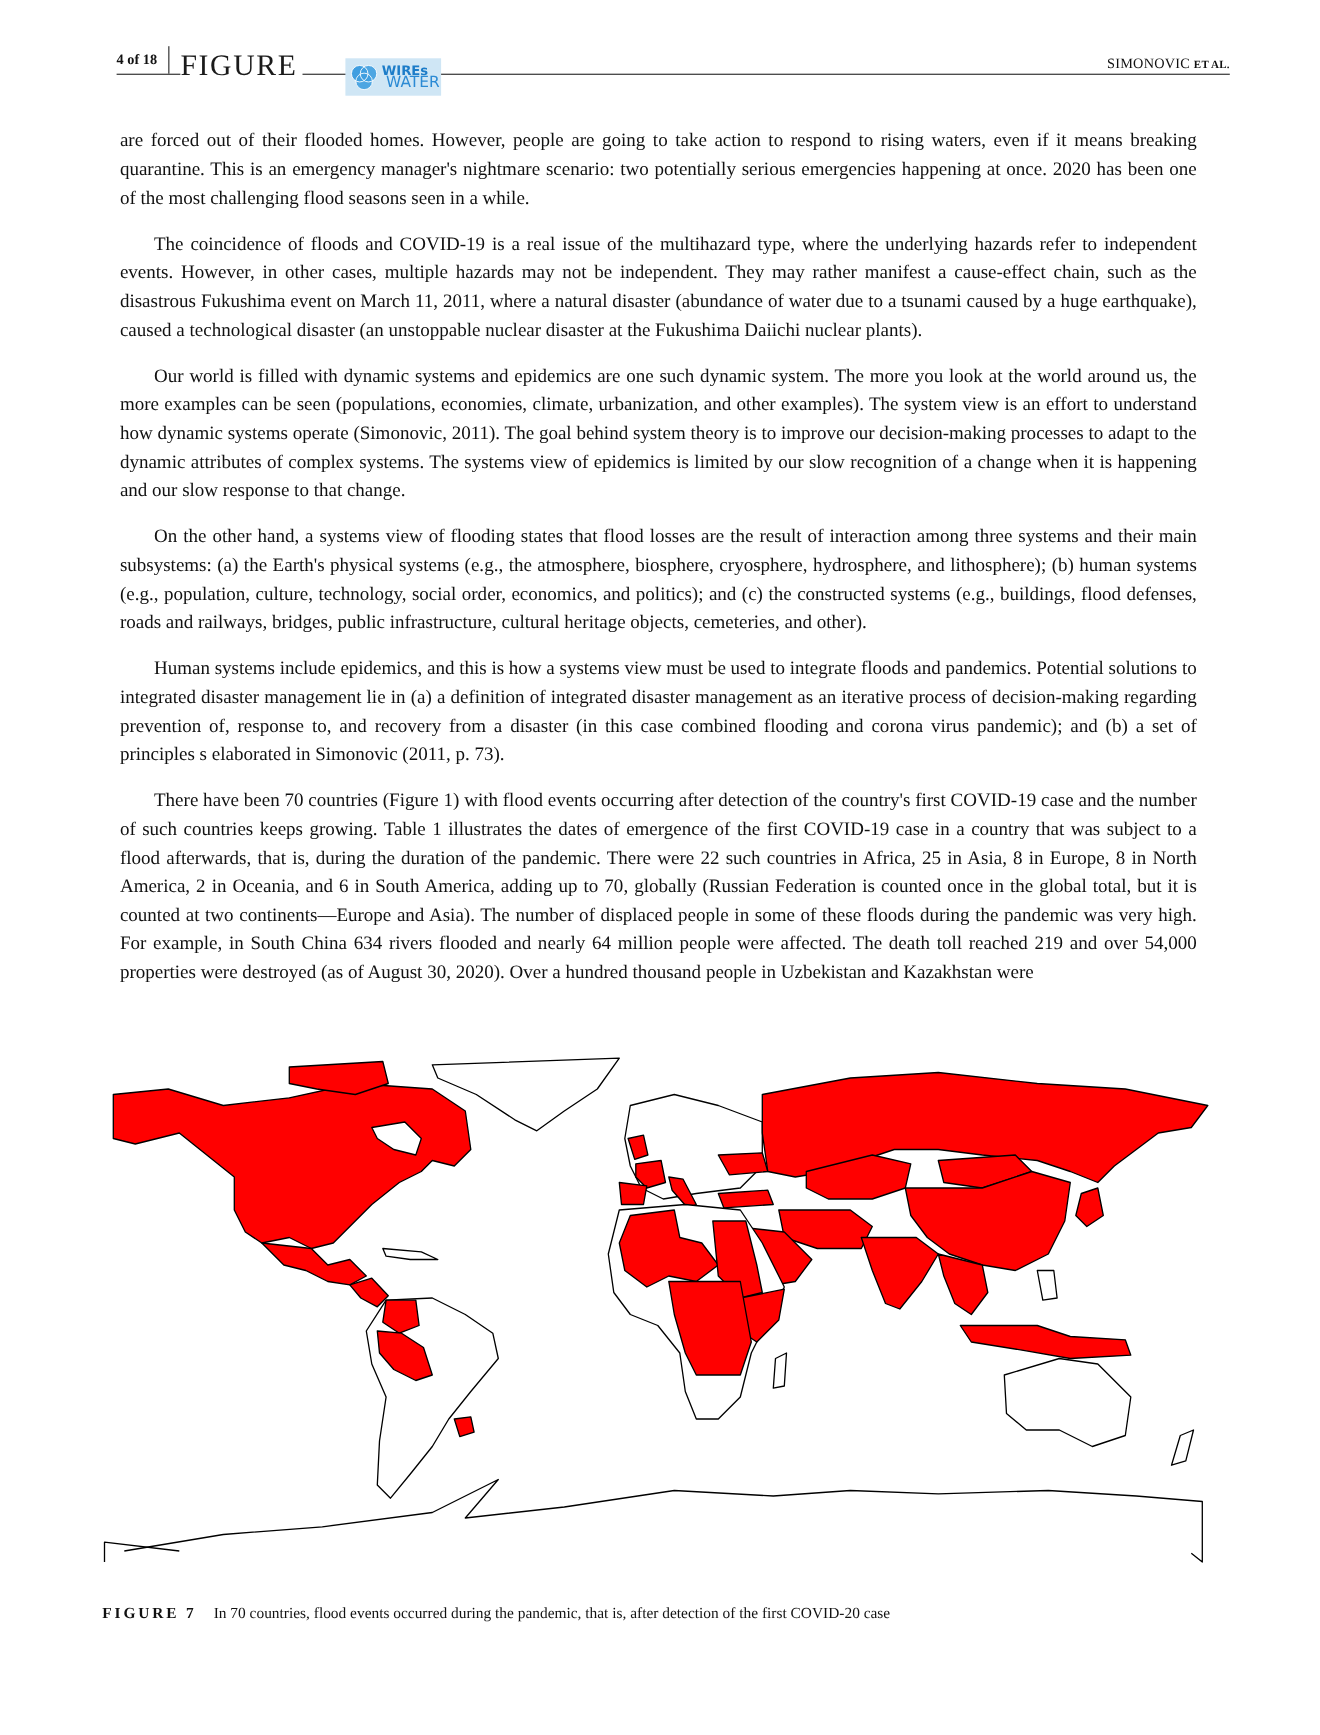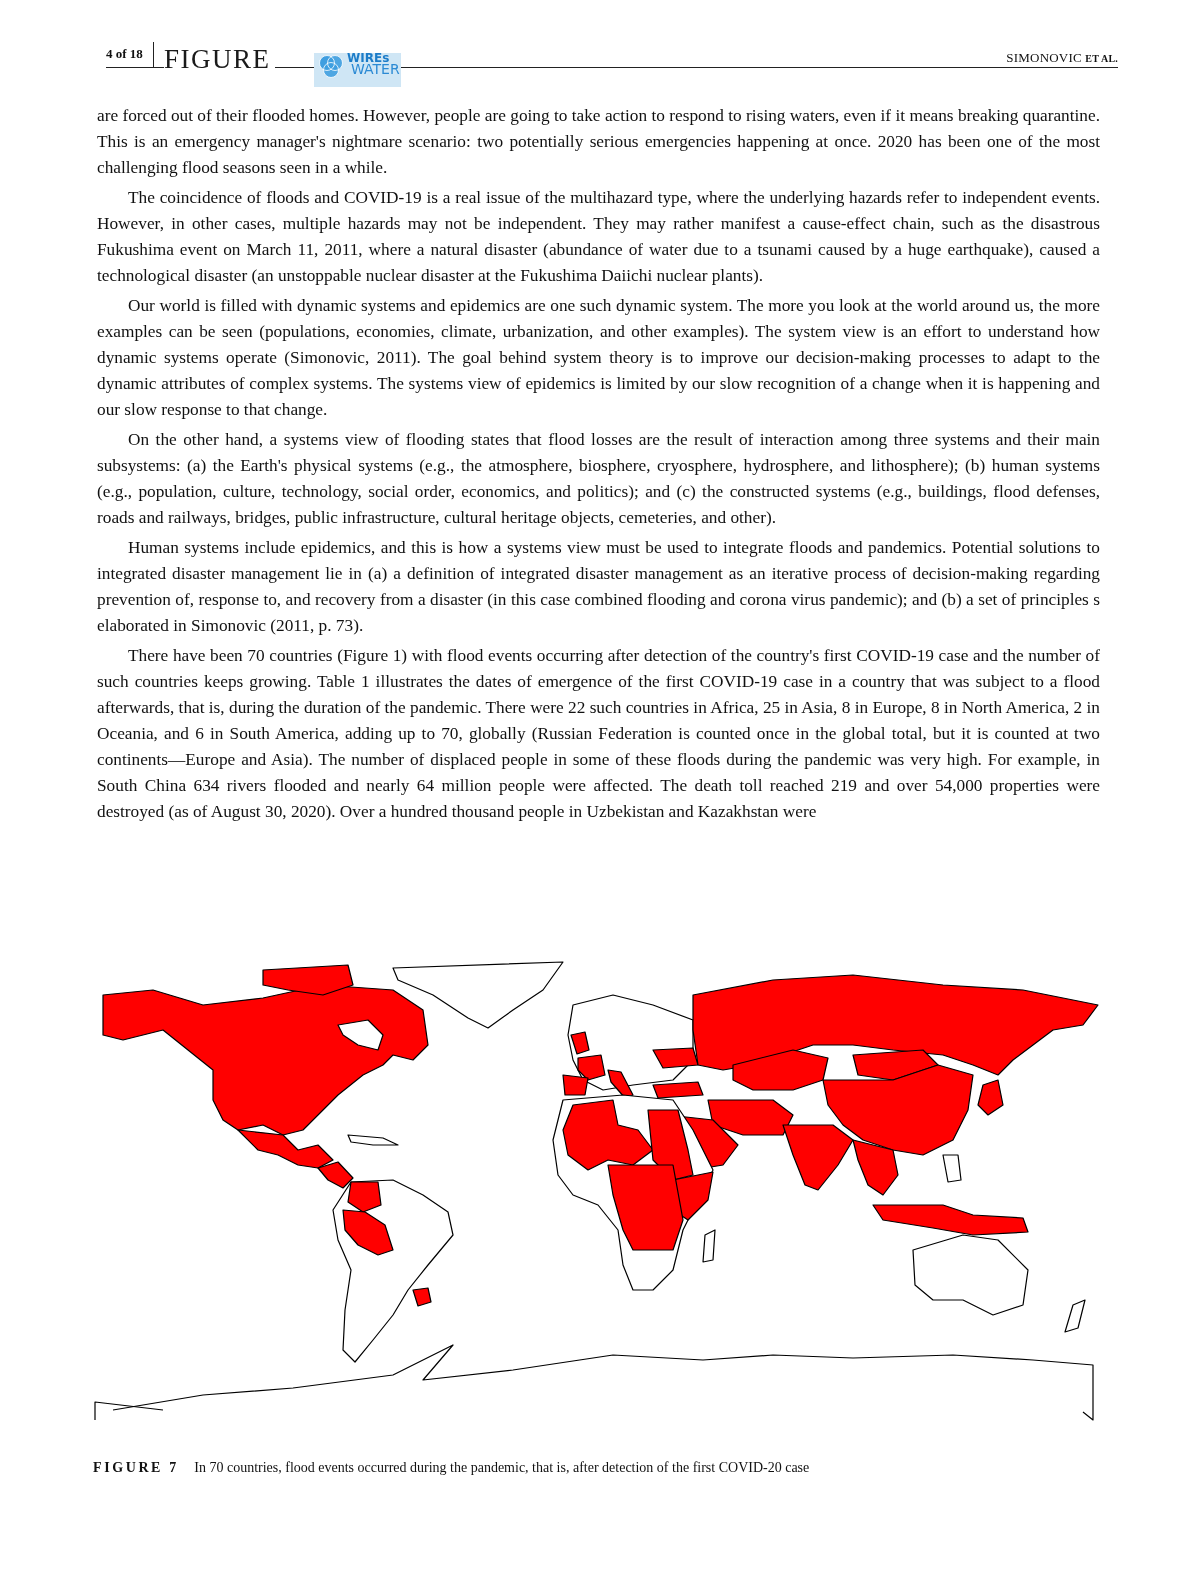--- a/index.html
+++ b/index.html
@@ -5,31 +5,31 @@
   html, body { margin: 0; padding: 0; background: #ffffff; }
   body { width: 1200px; height: 1577px; position: relative; overflow: hidden;
          font-family: "Liberation Serif", "DejaVu Serif", serif; color: #111; }
   .header { position: absolute; left: 81px; top: 40px; width: 1012px; height: 34px; margin-left: 25px; }
   .header-rule { position: absolute; left: 0; right: 0; top: 27px; height: 0; border-top: 1.2px solid #222; }
   .page-num { position: absolute; left: 0; top: 6px; font-size: 13px; font-weight: bold; }
   .page-num-bar { position: absolute; left: 47px; top: 2px; width: 0; height: 25px; border-left: 1.2px solid #222; }
   .wiley { position: absolute; left: 58px; top: 7px; font-size: 27px; letter-spacing: 1.5px; background: #fff;
            padding-right: 4px; line-height: 24px; font-family: "Liberation Serif", serif; color: #1a1a1a; }
   .wires { position: absolute; left: 208px; top: 13px; width: 87px; height: 34px; background: #cfe6f5;
-           display: flex; align-items: flex-start; }
+           display: flex; align-items: center; }
   .wires-logo { width: 26px; height: 26px; margin-left: 4px; }
   .wires-text { margin-left: 3px; line-height: 11px; font-family: "DejaVu Sans", sans-serif; }
   .wires-main { font-size: 12px; font-weight: bold; color: #1c7cc8; display: block; }
   .wires-sub { font-size: 14px; color: #2b8ad4; display: block; padding-left: 4px; }
   .running-head { position: absolute; right: 0; top: 10px; font-size: 13px; letter-spacing: 0.2px; }
   .running-head .sc { font-size: 10px; font-weight: bold; }
 
   .body-text { position: absolute; left: 93px; top: 99px; width: 1011px; font-size: 17.3px;
                line-height: 26px; text-align: justify; hyphens: manual; }
-  .body-text p { margin: 4px; text-indent: 31px; }
+  .body-text p { margin: 16px; text-indent: 31px; }
   .body-text p.cont { text-indent: 0; }
 
   .figure { position: absolute; left: 93px; top: 950px; width: 1012px; height: 480px; }
   .figure svg { width: 100%; height: 100%; display: block; }
   .caption { position: absolute; left: 93px; top: 1460px; font-size: 14px; }
   .caption-label { font-weight: bold; letter-spacing: 2.6px; margin-right: 12px; }
 </style>
 </head>
 <body>
 

